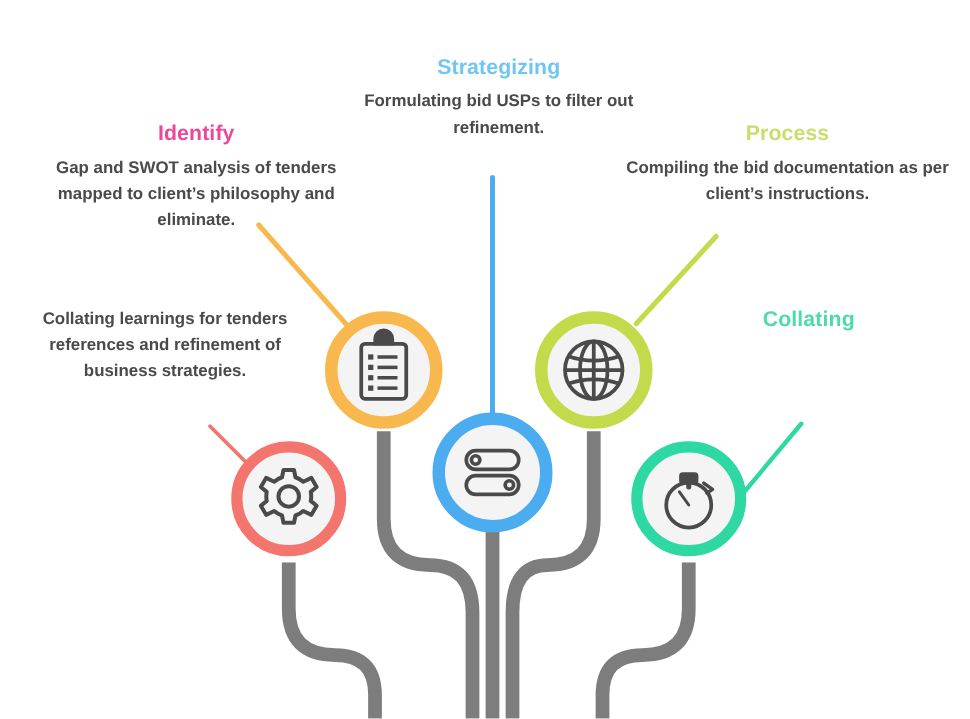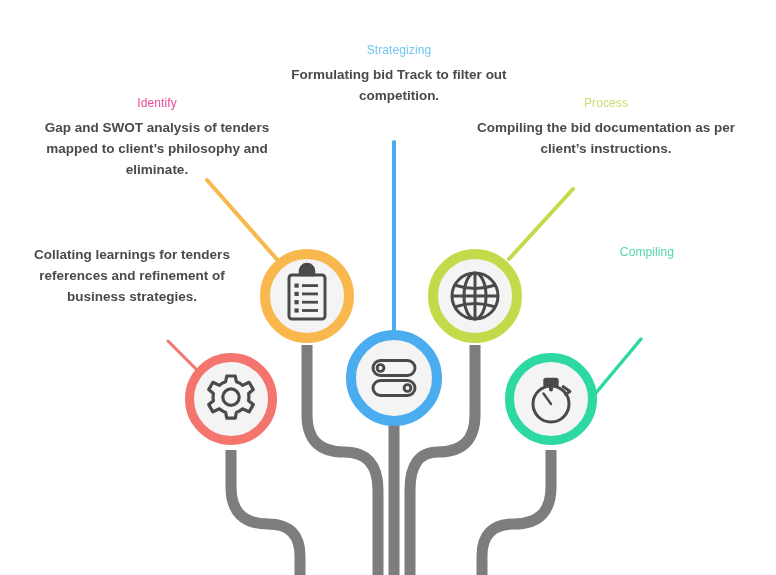--- a/index.html
+++ b/index.html
@@ -25,37 +25,37 @@
     top: 0;
     width: 776px;
     height: 575px;
   }
   
   .block {
     position: absolute;
     text-align: center;
   }
   .block .heading {
-    font-size: 12px;
-    font-weight: normal;
+    font-size: 17px;
+    font-weight: bold;
     line-height: 1.25;
     margin: 0 0 7px 0;
     letter-spacing: .1px;
   }
   .block .body {
     font-size: 13.5px;
     font-weight: bold;
     line-height: 1.55;
     color: #4a4a4a;
     margin: 0;
   }
   
   #blk-identify    { left: 18px;  top: 96px;  width: 278px; }
   #blk-strategizing{ left: 283px; top: 43px;  width: 232px; }
-  #blk-process     { left: 470px; top: 96px;  width: 272px; }
+  #blk-process     { left: 494px; top: 96px;  width: 272px; }
   #blk-analyze     { left: 12px;  top: 245px; width: 240px; }
   #blk-eliminate   { left: 527px; top: 245px; width: 240px; }
 </style>
 </head>
 <body>
 
 <div id="canvas">
 
   <svg id="art" viewBox="0 0 776 575">
 
@@ -152,29 +152,29 @@
     </g>
   </svg>
 
   <div class="block" id="blk-identify">
     <p class="heading" style="color:#ec4899">Identify</p>
     <p class="body">Gap and SWOT analysis of tenders mapped to client’s philosophy and eliminate.</p>
   </div>
 
   <div class="block" id="blk-strategizing">
     <p class="heading" style="color:#6FC6F2">Strategizing</p>
-    <p class="body">Formulating bid Track to filter out competition.</p>
+    <p class="body">Formulating bid USPs to filter out refinement.</p>
   </div>
 
   <div class="block" id="blk-process">
     <p class="heading" style="color:#C8DE6A">Process</p>
     <p class="body">Compiling the bid documentation as per client’s instructions.</p>
   </div>
 
   <div class="block" id="blk-analyze">
     <p class="body">Collating learnings for tenders references  and refinement of business strategies.</p>
   </div>
 
   <div class="block" id="blk-eliminate">
-    <p class="heading" style="color:#4ED9AE">Compiling</p>
+    <p class="heading" style="color:#4ED9AE">Collating</p>
   </div>
 
 </div>
 
 </body></html>

